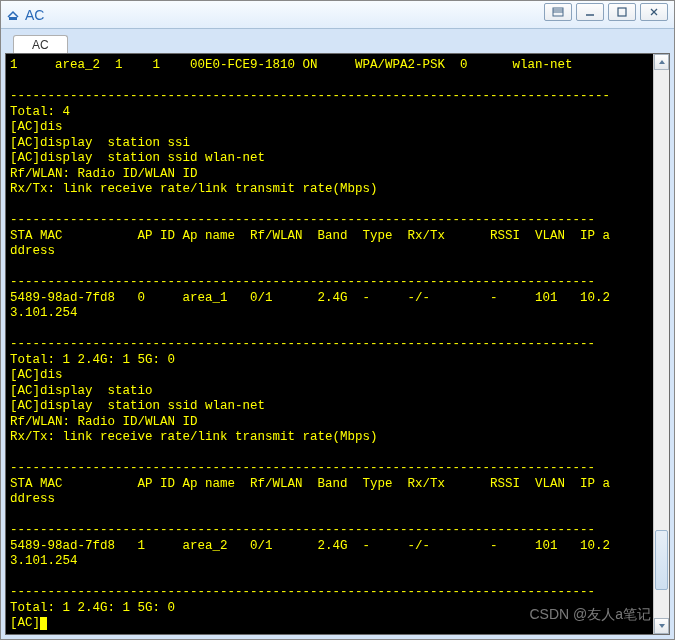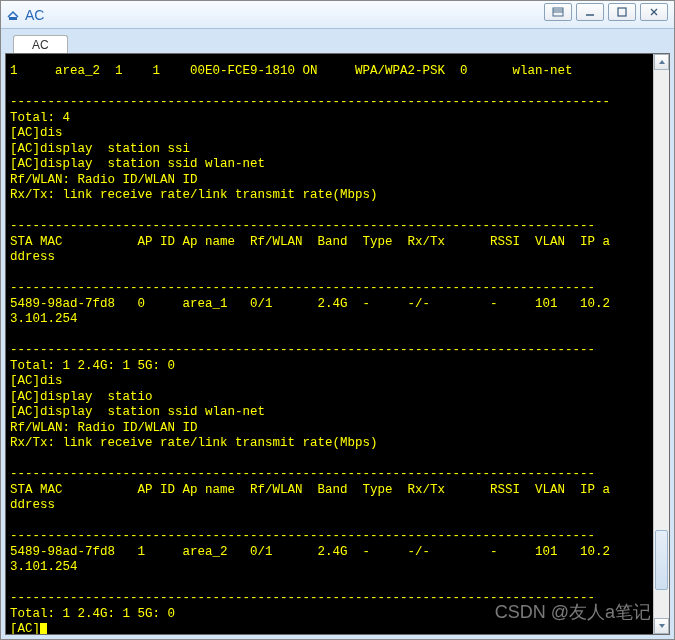--- a/index.html
+++ b/index.html
@@ -83,21 +83,21 @@
     background: #000;
     position: relative;
   }
   .terminal {
     flex: 1;
     background: #000;
     color: #ffff00;
     font-family: "Consolas", "Courier New", monospace;
     font-size: 12.5px;
     line-height: 15.5px;
-    padding: 10px 2px 4px 4px;
+    padding: 4px 2px 4px 4px;
     white-space: pre;
     overflow: hidden;
   }
   .scrollbar {
     width: 16px;
     background: #f0f0f0;
     border-left: 1px solid #c8c8c8;
     position: relative;
   }
   .sb-btn {
@@ -125,21 +125,21 @@
     height: 60px;
     background: linear-gradient(#e6eef7, #cedff0);
     border: 1px solid #9bb5ce;
     border-radius: 2px;
   }
   .watermark {
     position: absolute;
     right: 18px;
     bottom: 10px;
     color: rgba(220,220,220,0.55);
-    font-size: 18px;
+    font-size: 14px;
     pointer-events: none;
     font-family: "Microsoft YaHei", Arial, sans-serif;
   }
   .cursor {
     display: inline-block;
     width: 7px;
     height: 13px;
     background: #ffff00;
     vertical-align: text-bottom;
     margin-left: 0px;

